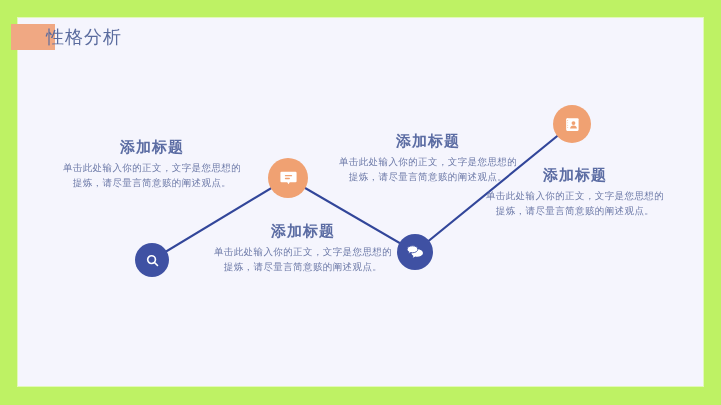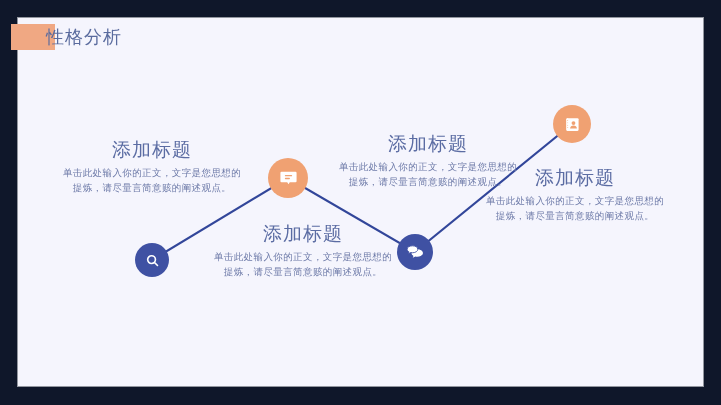--- a/index.html
+++ b/index.html
@@ -5,21 +5,21 @@
   html, body {
     margin: 0;
     padding: 0;
     background: #ffffff;
   }
   #slide {
     position: relative;
     width: 721px;
     height: 405px;
     overflow: hidden;
-    background: #0f172a;
+    background: #bef264;
     font-family: "Liberation Serif", "DejaVu Serif", serif;
   }
   
   #panel {
     position: absolute;
     left: 18px;
     top: 18px;
     width: 685px;
     height: 368px;
     background: #f5f5fd;
@@ -65,27 +65,27 @@
     box-sizing: border-box;
   }
   .node svg { display: block; }
   
   .tblock {
     position: absolute;
     text-align: center;
     box-sizing: border-box;
   }
   .tblock .ttitle {
-    font-size: 19px;
+    font-size: 15px;
     color: #5b6ca3;
     letter-spacing: 1px;
     line-height: 1.3;
     margin: 0 0 3px 0;
     font-family: "Liberation Serif", "DejaVu Serif", serif;
-    font-weight: normal;
+    font-weight: bold;
   }
   .tblock .tbody {
     font-size: 9.5px;
     color: #6d7aa8;
     line-height: 1.62;
     letter-spacing: 0.4px;
     margin: 0;
     font-family: "Liberation Serif", "DejaVu Serif", serif;
   }
 </style>

